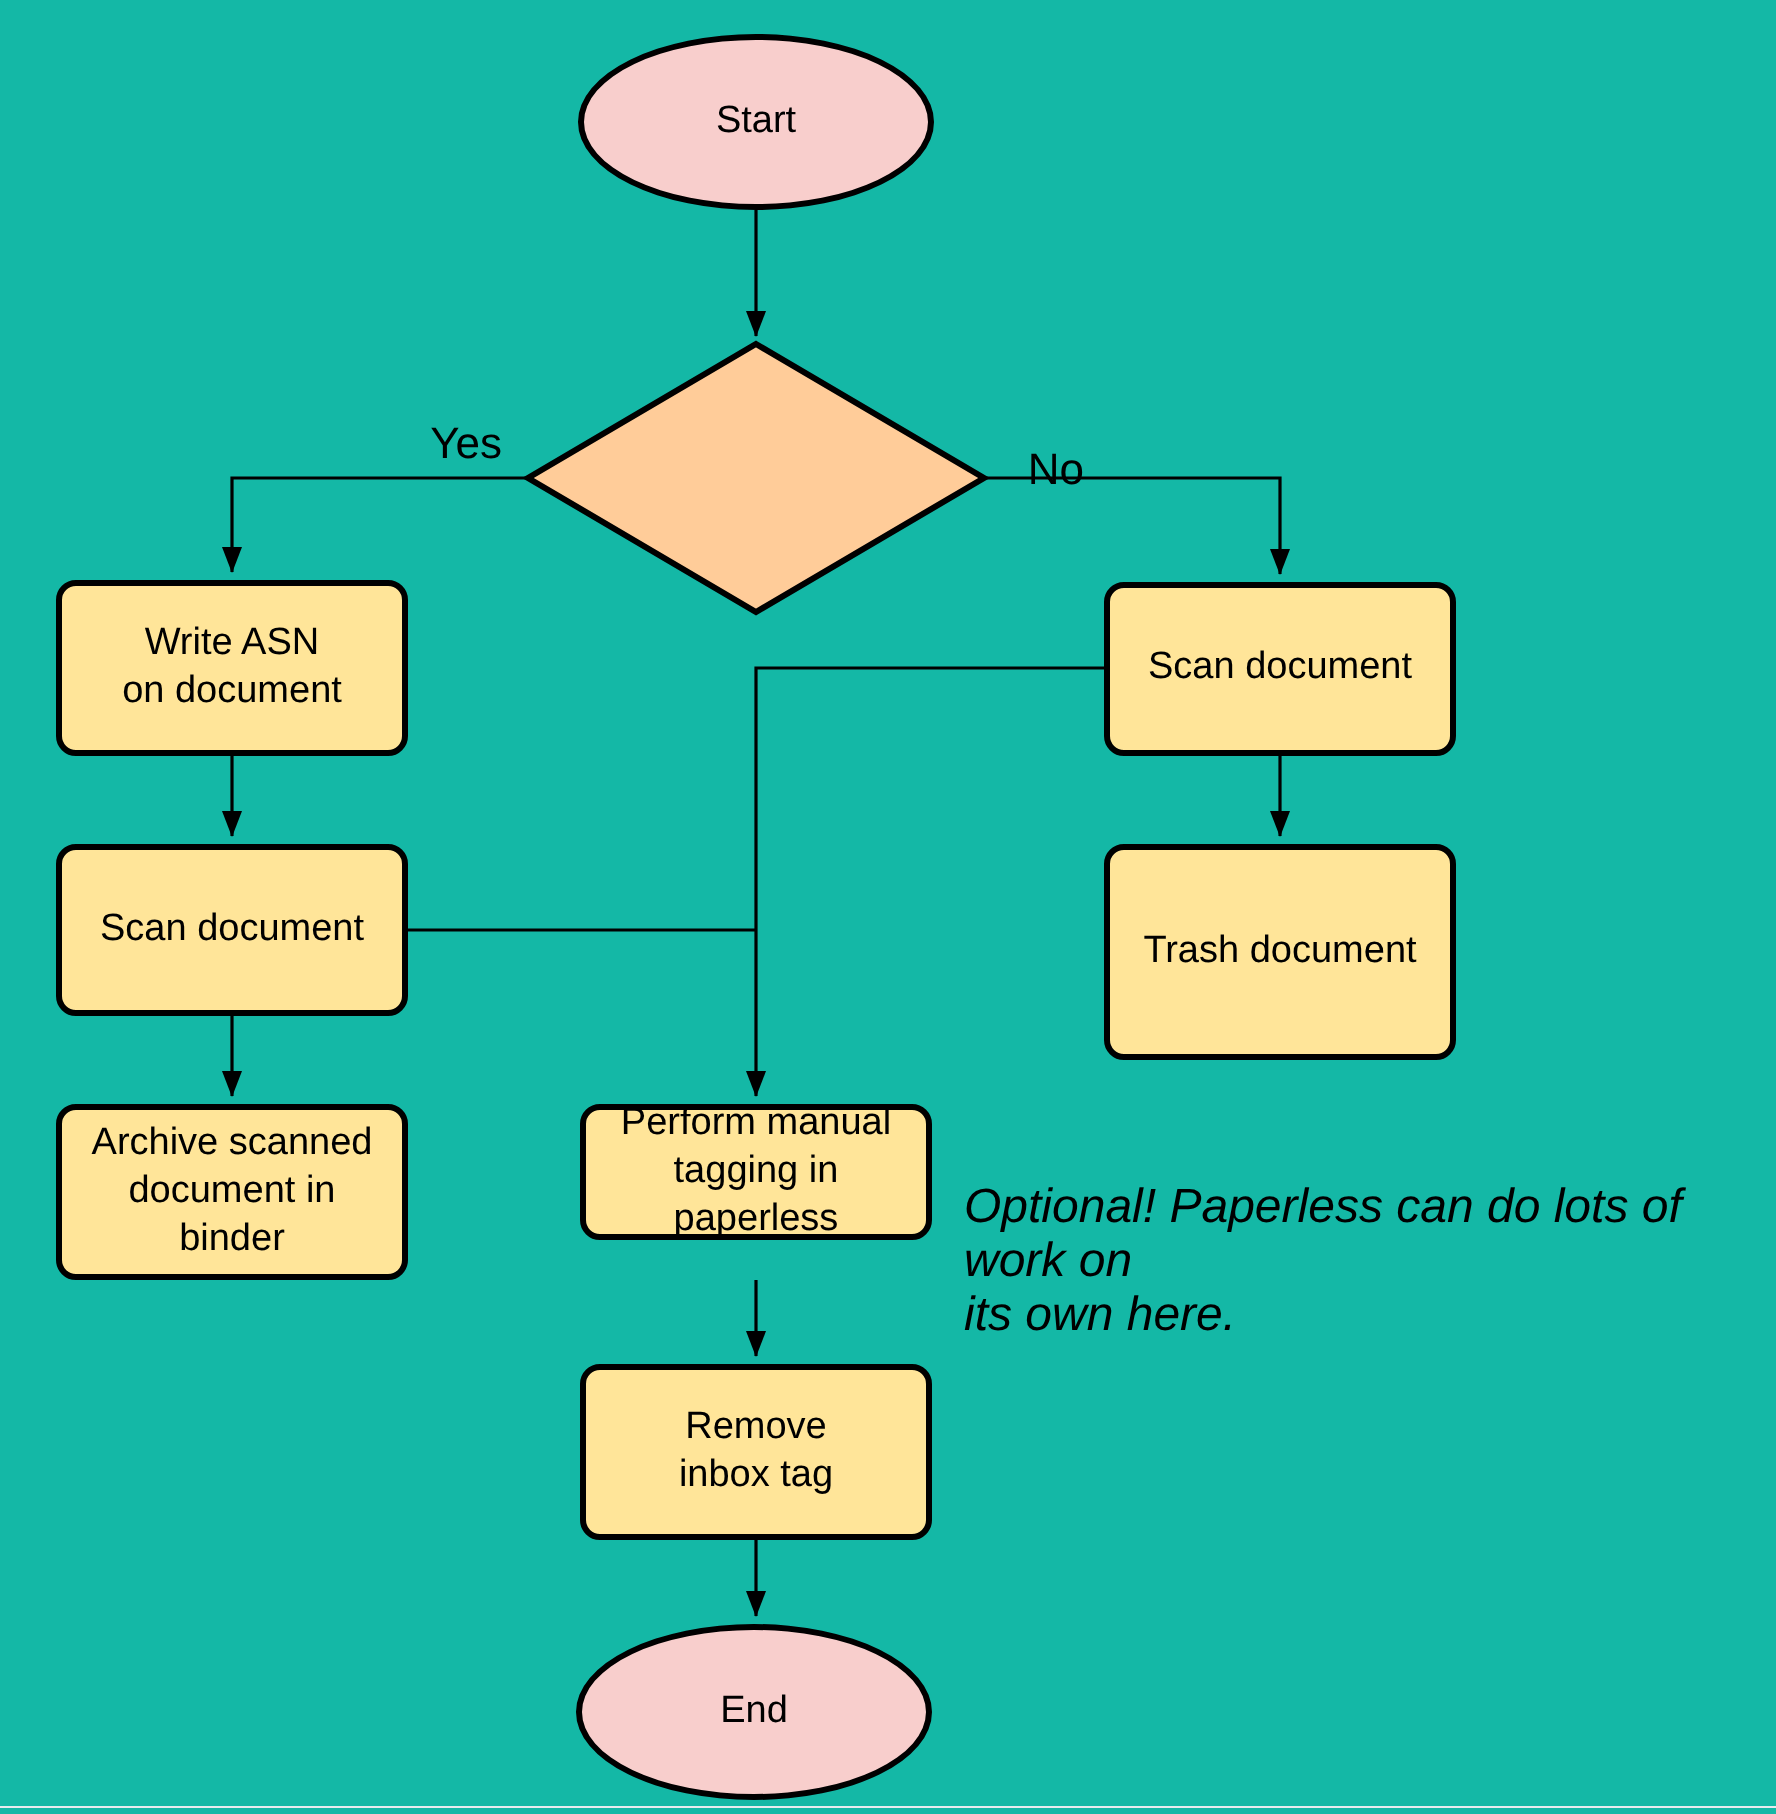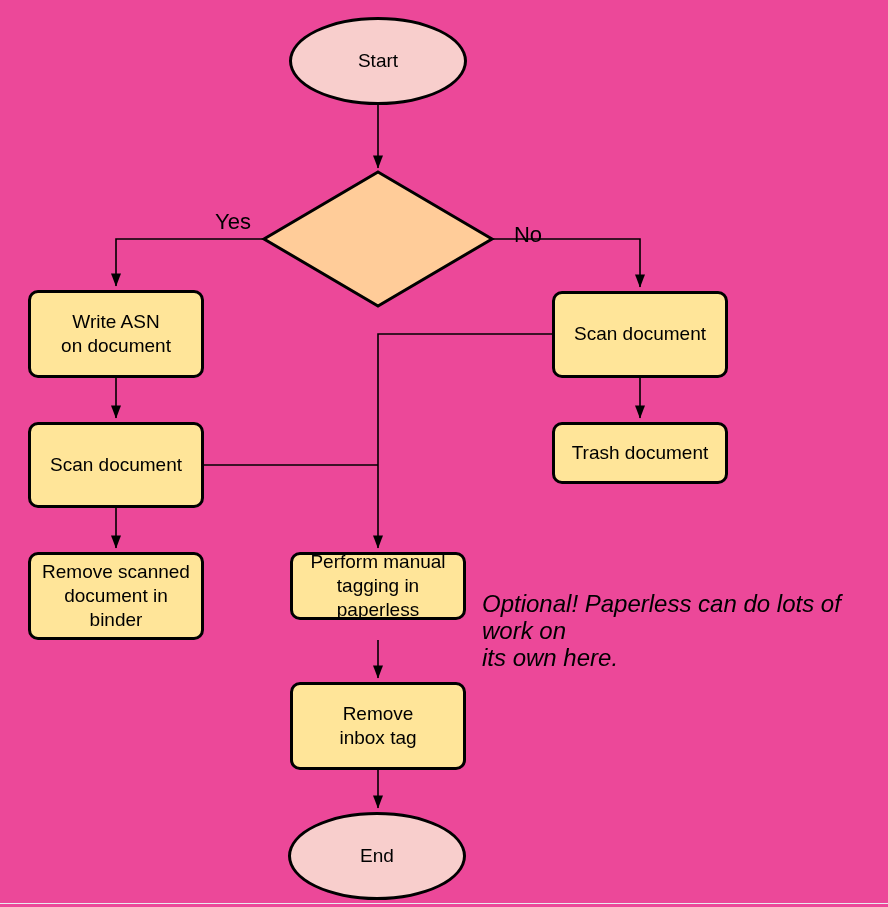--- a/index.html
+++ b/index.html
@@ -6,21 +6,21 @@
     margin: 0;
     padding: 0;
     background: #ffffff;
     font-family: "Liberation Sans", "DejaVu Sans", sans-serif;
     color: #000000;
   }
   .canvas {
     position: relative;
     width: 888px;
     height: 907px;
-    background: #ec4899;
+    background: #14b8a6;
     overflow: hidden;
   }
   .edge-layer {
     position: absolute;
     left: 0; top: 0;
     width: 888px;
     height: 907px;
   }
   .node {
     position: absolute;
@@ -73,21 +73,21 @@
     background: #e7ecef;
   }
 
   
   #n-start        { left: 289px; top: 17px;  width: 178px; height: 88px; }
   #n-decision-txt { left: 264px; top: 172px; width: 228px; height: 134px; }
   #n-write-asn    { left: 28px;  top: 290px; width: 176px; height: 88px; }
   #n-scan-keep    { left: 28px;  top: 422px; width: 176px; height: 86px; }
   #n-archive      { left: 28px;  top: 552px; width: 176px; height: 88px; }
   #n-scan-discard { left: 552px; top: 291px; width: 176px; height: 87px; }
-  #n-trash        { left: 552px; top: 422px; width: 176px; height: 62px; }
+  #n-trash        { left: 552px; top: 422px; width: 176px; height: 108px; }
   #n-tagging      { left: 290px; top: 552px; width: 176px; height: 68px; }
   #n-remove-inbox { left: 290px; top: 682px; width: 176px; height: 88px; }
   #n-end          { left: 288px; top: 812px; width: 178px; height: 88px; }
   #lbl-yes        { left: 203px; top: 209px; width: 48px; }
   #lbl-no         { left: 498px; top: 222px; width: 44px; }
 </style>
 </head>
 <body>
 
 <div class="canvas">
@@ -133,21 +133,21 @@
   <div class="node process" id="n-write-asn">
     <span>Write ASN
 on document</span>
   </div>
 
   <div class="node process" id="n-scan-keep">
     <span>Scan document</span>
   </div>
 
   <div class="node process" id="n-archive">
-    <span>Remove scanned
+    <span>Archive scanned
 document in
 binder</span>
   </div>
 
   <div class="node process" id="n-scan-discard">
     <span>Scan document</span>
   </div>
 
   <div class="node process" id="n-trash">
     <span>Trash document</span>

